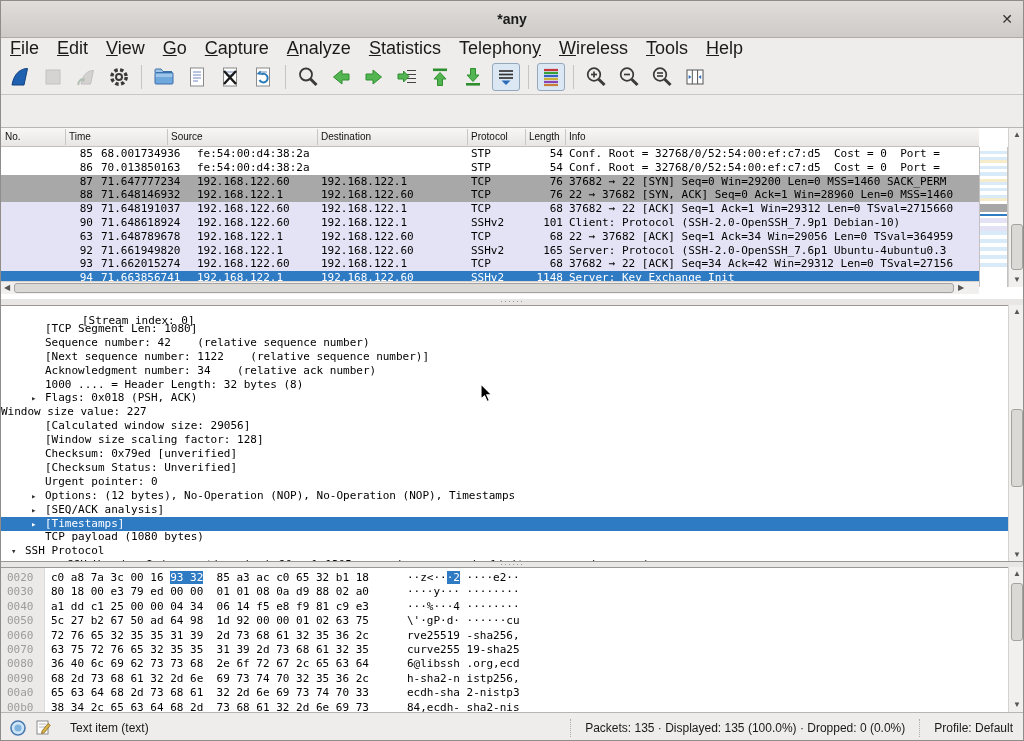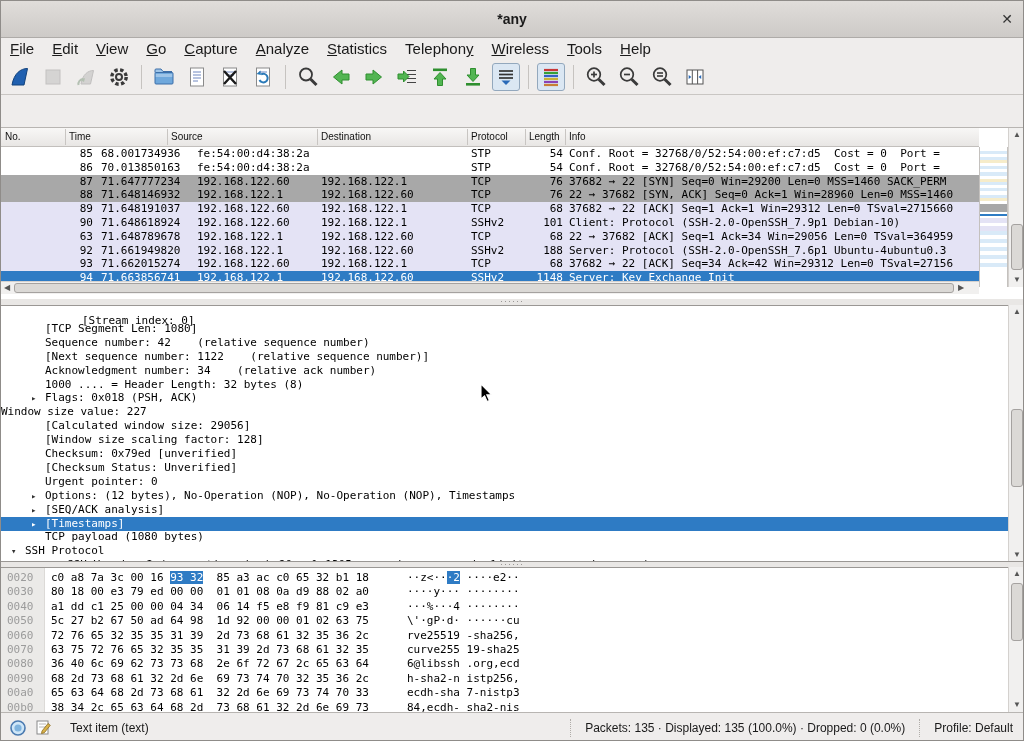--- a/index.html
+++ b/index.html
@@ -9,21 +9,21 @@
 
   
   .titlebar{position:absolute;left:0;top:0;width:100%;height:37px;
     background:linear-gradient(#e0ddda,#cdcac7);border-bottom:1px solid #aeaba8;}
   .title{position:absolute;left:0;right:0;top:0;line-height:37px;text-align:center;
     font-weight:bold;font-size:14px;color:#1a1a1a;}
   .closebtn{position:absolute;right:10px;top:0;line-height:37px;font-size:14px;color:#333;cursor:default;}
 
   
   .menubar{position:absolute;left:0;top:37px;width:100%;height:21px;background:#efedec;}
-  .menu-item{display:inline-block;padding:0 9px;line-height:21px;font-size:15px;color:#1a1a1a;}
+  .menu-item{display:inline-block;padding:0 9px;line-height:21px;font-size:18px;color:#1a1a1a;}
 
   
   .toolbar{position:absolute;left:0;top:58px;width:100%;height:36px;background:#efedec;
     border-bottom:1px solid #c9c6c3;display:flex;align-items:center;padding-left:5px;gap:5px;}
   .tb-btn{width:28px;height:28px;display:flex;align-items:center;justify-content:center;border:1px solid transparent;}
   .tb-btn.disabled{opacity:.45;filter:grayscale(70%);}
   .tb-btn.toggled{background:#dbe7f3;border:1px solid #93a8bd;border-radius:3px;}
   .tb-sep{width:1px;height:24px;background:#c6c3c0;margin:0 3px;}
 
   
@@ -320,21 +320,21 @@
         <div class="hsep" style="left: 564px;"></div>
       </div>
     <div class="plrows" id="plrows">
         <div class="plrow row-white" style="top: 0px;"><span class="c-no">85</span><span class="c-time">68.001734936</span><span class="c-src">fe:54:00:d4:38:2a</span><span class="c-dst"></span><span class="c-proto">STP</span><span class="c-len">54</span><span class="c-info">Conf. Root = 32768/0/52:54:00:ef:c7:d5  Cost = 0  Port =</span></div>
         <div class="plrow row-white" style="top: 13.8px;"><span class="c-no">86</span><span class="c-time">70.013850163</span><span class="c-src">fe:54:00:d4:38:2a</span><span class="c-dst"></span><span class="c-proto">STP</span><span class="c-len">54</span><span class="c-info">Conf. Root = 32768/0/52:54:00:ef:c7:d5  Cost = 0  Port =</span></div>
         <div class="plrow row-gray" style="top: 27.6px;"><span class="c-no">87</span><span class="c-time">71.647777234</span><span class="c-src">192.168.122.60</span><span class="c-dst">192.168.122.1</span><span class="c-proto">TCP</span><span class="c-len">76</span><span class="c-info">37682 → 22 [SYN] Seq=0 Win=29200 Len=0 MSS=1460 SACK_PERM</span></div>
         <div class="plrow row-gray" style="top: 41.4px;"><span class="c-no">88</span><span class="c-time">71.648146932</span><span class="c-src">192.168.122.1</span><span class="c-dst">192.168.122.60</span><span class="c-proto">TCP</span><span class="c-len">76</span><span class="c-info">22 → 37682 [SYN, ACK] Seq=0 Ack=1 Win=28960 Len=0 MSS=1460</span></div>
         <div class="plrow row-lav" style="top: 55.2px;"><span class="c-no">89</span><span class="c-time">71.648191037</span><span class="c-src">192.168.122.60</span><span class="c-dst">192.168.122.1</span><span class="c-proto">TCP</span><span class="c-len">68</span><span class="c-info">37682 → 22 [ACK] Seq=1 Ack=1 Win=29312 Len=0 TSval=2715660</span></div>
         <div class="plrow row-lav" style="top: 69px;"><span class="c-no">90</span><span class="c-time">71.648618924</span><span class="c-src">192.168.122.60</span><span class="c-dst">192.168.122.1</span><span class="c-proto">SSHv2</span><span class="c-len">101</span><span class="c-info">Client: Protocol (SSH-2.0-OpenSSH_7.9p1 Debian-10)</span></div>
         <div class="plrow row-lav" style="top: 82.8px;"><span class="c-no">63</span><span class="c-time">71.648789678</span><span class="c-src">192.168.122.1</span><span class="c-dst">192.168.122.60</span><span class="c-proto">TCP</span><span class="c-len">68</span><span class="c-info">22 → 37682 [ACK] Seq=1 Ack=34 Win=29056 Len=0 TSval=364959</span></div>
-        <div class="plrow row-lav" style="top: 96.6px;"><span class="c-no">92</span><span class="c-time">71.661949820</span><span class="c-src">192.168.122.1</span><span class="c-dst">192.168.122.60</span><span class="c-proto">SSHv2</span><span class="c-len">188</span><span class="c-info">Server: Protocol (SSH-2.0-OpenSSH_7.6p1 Ubuntu-4ubuntu0.3</span></div>
+        <div class="plrow row-lav" style="top: 96.6px;"><span class="c-no">92</span><span class="c-time">71.661949820</span><span class="c-src">192.168.122.1</span><span class="c-dst">192.168.122.60</span><span class="c-proto">SSHv2</span><span class="c-len">165</span><span class="c-info">Server: Protocol (SSH-2.0-OpenSSH_7.6p1 Ubuntu-4ubuntu0.3</span></div>
         <div class="plrow row-lav" style="top: 110.4px;"><span class="c-no">93</span><span class="c-time">71.662015274</span><span class="c-src">192.168.122.60</span><span class="c-dst">192.168.122.1</span><span class="c-proto">TCP</span><span class="c-len">68</span><span class="c-info">37682 → 22 [ACK] Seq=34 Ack=42 Win=29312 Len=0 TSval=27156</span></div>
         <div class="plrow row-sel" style="top: 124.2px;"><span class="c-no">94</span><span class="c-time">71.663856741</span><span class="c-src">192.168.122.1</span><span class="c-dst">192.168.122.60</span><span class="c-proto">SSHv2</span><span class="c-len">1148</span><span class="c-info">Server: Key Exchange Init</span></div>
       </div>
     <div class="minimap" id="minimap">
         <div style="height: 4px; background: rgb(255, 255, 255);"></div>
         <div style="height: 3px; background: rgb(217, 234, 248);"></div>
         <div style="height: 3px; background: rgb(255, 255, 255);"></div>
         <div style="height: 3px; background: rgb(217, 234, 248);"></div>
         <div style="height: 3px; background: rgb(246, 236, 202);"></div>
         <div style="height: 3px; background: rgb(255, 255, 255);"></div>
@@ -414,21 +414,21 @@
   <div class="hexpane" id="hexpane">
     <div class="hexoffsetbg"></div>
   <div class="hexrow" style="top: 3px;"><span class="off">0020</span><span class="hx"><span>c0 a8 7a 3c 00 16 </span><span class="hl">93 32</span><span>  85 a3 ac c0 65 32 b1 18</span></span><span class="asc"><span>··z&lt;··</span><span class="hl">·2</span><span> ····e2··</span></span></div>
       <div class="hexrow" style="top: 17.4px;"><span class="off">0030</span><span class="hx"><span>80 18 00 e3 79 ed 00 00  01 01 08 0a d9 88 02 a0</span></span><span class="asc"><span>····y··· ········</span></span></div>
       <div class="hexrow" style="top: 31.8px;"><span class="off">0040</span><span class="hx"><span>a1 dd c1 25 00 00 04 34  06 14 f5 e8 f9 81 c9 e3</span></span><span class="asc"><span>···%···4 ········</span></span></div>
       <div class="hexrow" style="top: 46.2px;"><span class="off">0050</span><span class="hx"><span>5c 27 b2 67 50 ad 64 98  1d 92 00 00 01 02 63 75</span></span><span class="asc"><span>\'·gP·d· ······cu</span></span></div>
       <div class="hexrow" style="top: 60.6px;"><span class="off">0060</span><span class="hx"><span>72 76 65 32 35 35 31 39  2d 73 68 61 32 35 36 2c</span></span><span class="asc"><span>rve25519 -sha256,</span></span></div>
       <div class="hexrow" style="top: 75px;"><span class="off">0070</span><span class="hx"><span>63 75 72 76 65 32 35 35  31 39 2d 73 68 61 32 35</span></span><span class="asc"><span>curve255 19-sha25</span></span></div>
       <div class="hexrow" style="top: 89.4px;"><span class="off">0080</span><span class="hx"><span>36 40 6c 69 62 73 73 68  2e 6f 72 67 2c 65 63 64</span></span><span class="asc"><span>6@libssh .org,ecd</span></span></div>
       <div class="hexrow" style="top: 103.8px;"><span class="off">0090</span><span class="hx"><span>68 2d 73 68 61 32 2d 6e  69 73 74 70 32 35 36 2c</span></span><span class="asc"><span>h-sha2-n istp256,</span></span></div>
-      <div class="hexrow" style="top: 118.2px;"><span class="off">00a0</span><span class="hx"><span>65 63 64 68 2d 73 68 61  32 2d 6e 69 73 74 70 33</span></span><span class="asc"><span>ecdh-sha 7-nistp3</span></span></div>
+      <div class="hexrow" style="top: 118.2px;"><span class="off">00a0</span><span class="hx"><span>65 63 64 68 2d 73 68 61  32 2d 6e 69 73 74 70 33</span></span><span class="asc"><span>ecdh-sha 2-nistp3</span></span></div>
       <div class="hexrow" style="top: 132.6px;"><span class="off">00b0</span><span class="hx"><span>38 34 2c 65 63 64 68 2d  73 68 61 32 2d 6e 69 73</span></span><span class="asc"><span>84,ecdh- sha2-nis</span></span></div>
     </div>
   <div class="vscroll" style="left:1007px;top:566px;height:145px;">
     <span class="sb-arrow" style="top:0;">▲</span>
     <div class="sb-thumb" style="top:16px;height:58px;"></div>
     <span class="sb-arrow" style="bottom:0;">▼</span>
   </div>
 
   <div class="statusbar">
     <span class="sb-icon">

